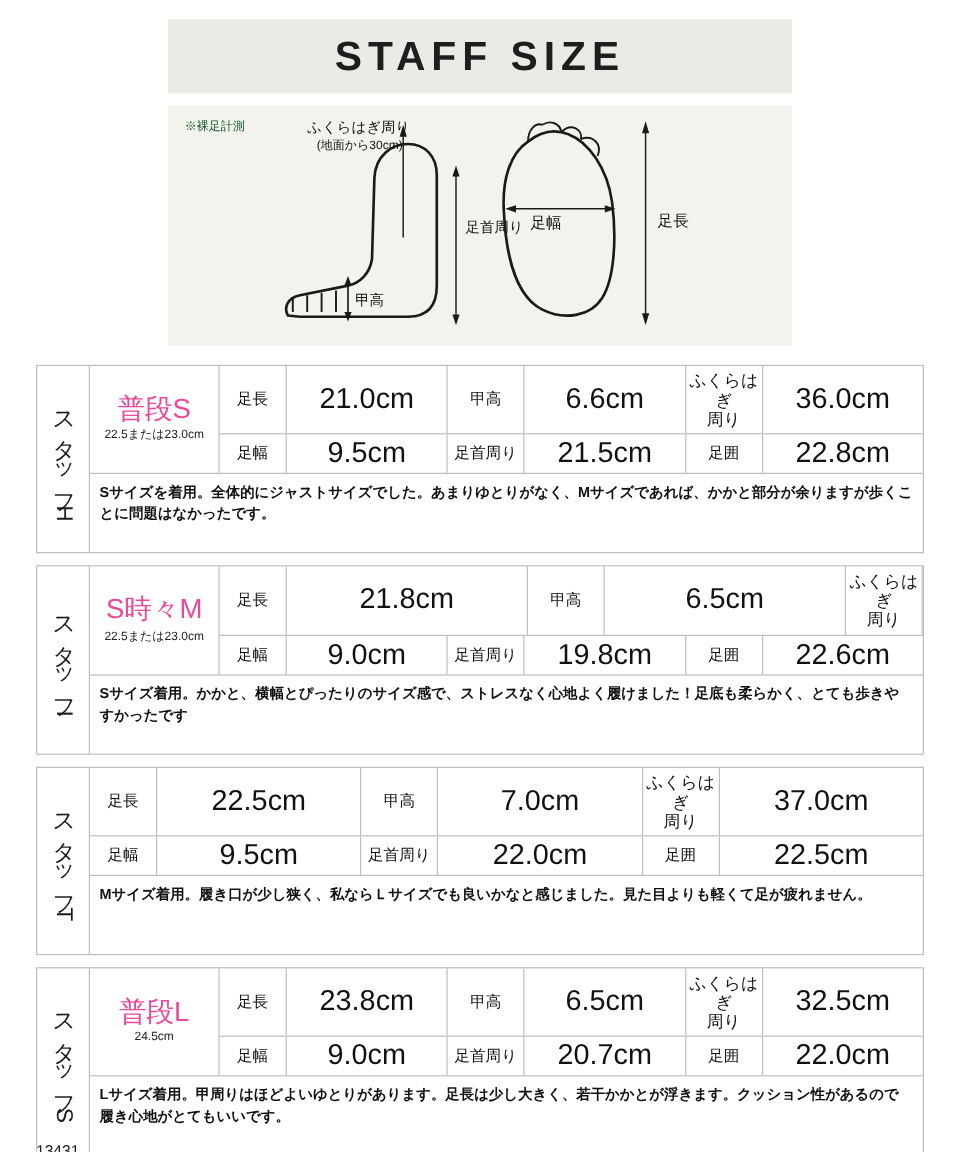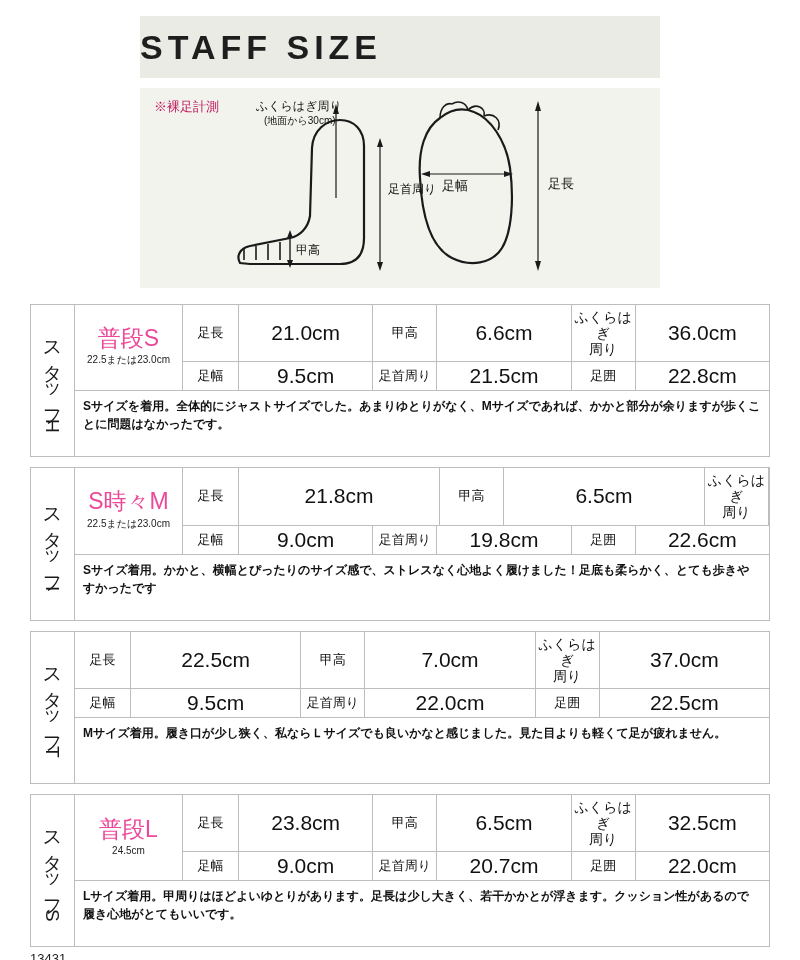--- a/index.html
+++ b/index.html
@@ -22,42 +22,42 @@
     box-sizing: border-box;
   }
 
   
   .title-bar {
     margin: 16px 140px 0 140px;
     background: #ebebe6;
     height: 62px;
     display: flex;
     align-items: center;
-    justify-content: flex-start;
+    justify-content: center;
   }
   .title-bar .title-text {
     font-size: 34px;
     letter-spacing: 5px;
     font-weight: bold;
     color: #1e1e1e;
   }
 
   
   .diagram {
     margin: 10px 140px 0 140px;
     background: #f3f3ee;
     height: 200px;
     position: relative;
   }
   .diagram .note {
     position: absolute;
     left: 14px;
     top: 10px;
-    font-size: 13px;
-    color: #be185d;
+    font-size: 10px;
+    color: #14532d;
   }
   .diagram svg { display: block; }
 
   
   .staff-block {
     display: flex;
     margin: 0 30px;
     border: 1px solid #bdbdbd;
     box-sizing: border-box;
   }
@@ -136,21 +136,21 @@
   }
   .lbl.w1 { width: 56px; min-width: 56px; }
   .lbl.w2 { width: 64px; min-width: 64px; }
   .lbl.w3 { width: 64px; min-width: 64px; }
   .lbl.small { font-size: 14px; line-height: 1.15; }
 
   .val {
     display: flex;
     align-items: center;
     justify-content: center;
-    font-size: 21px;
+    font-size: 24px;
     color: #111;
     box-sizing: border-box;
     padding: 2px 4px;
     flex: 1;
   }
   .val.b { border-right: 1px solid #bdbdbd; }
 
   .comment {
     border-top: 1px solid #bdbdbd;
     padding: 6px 8px 8px 8px;

